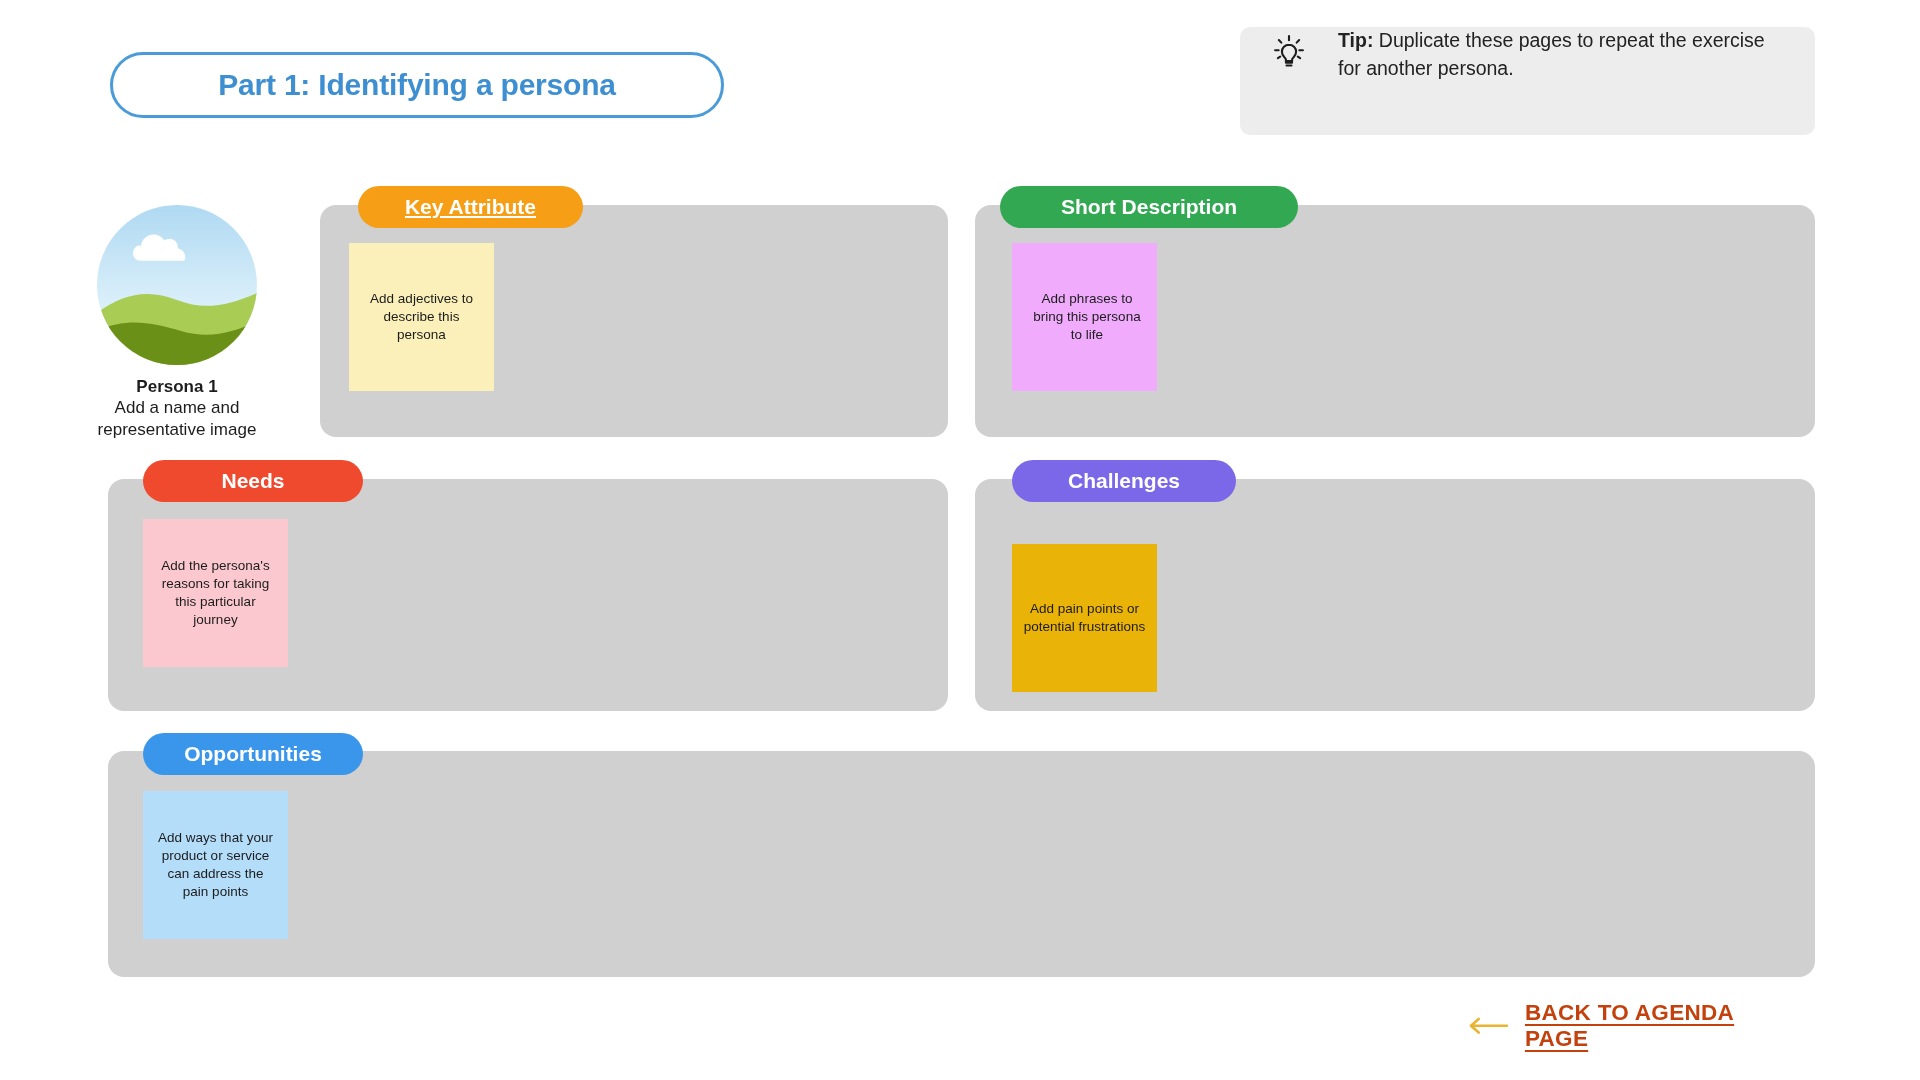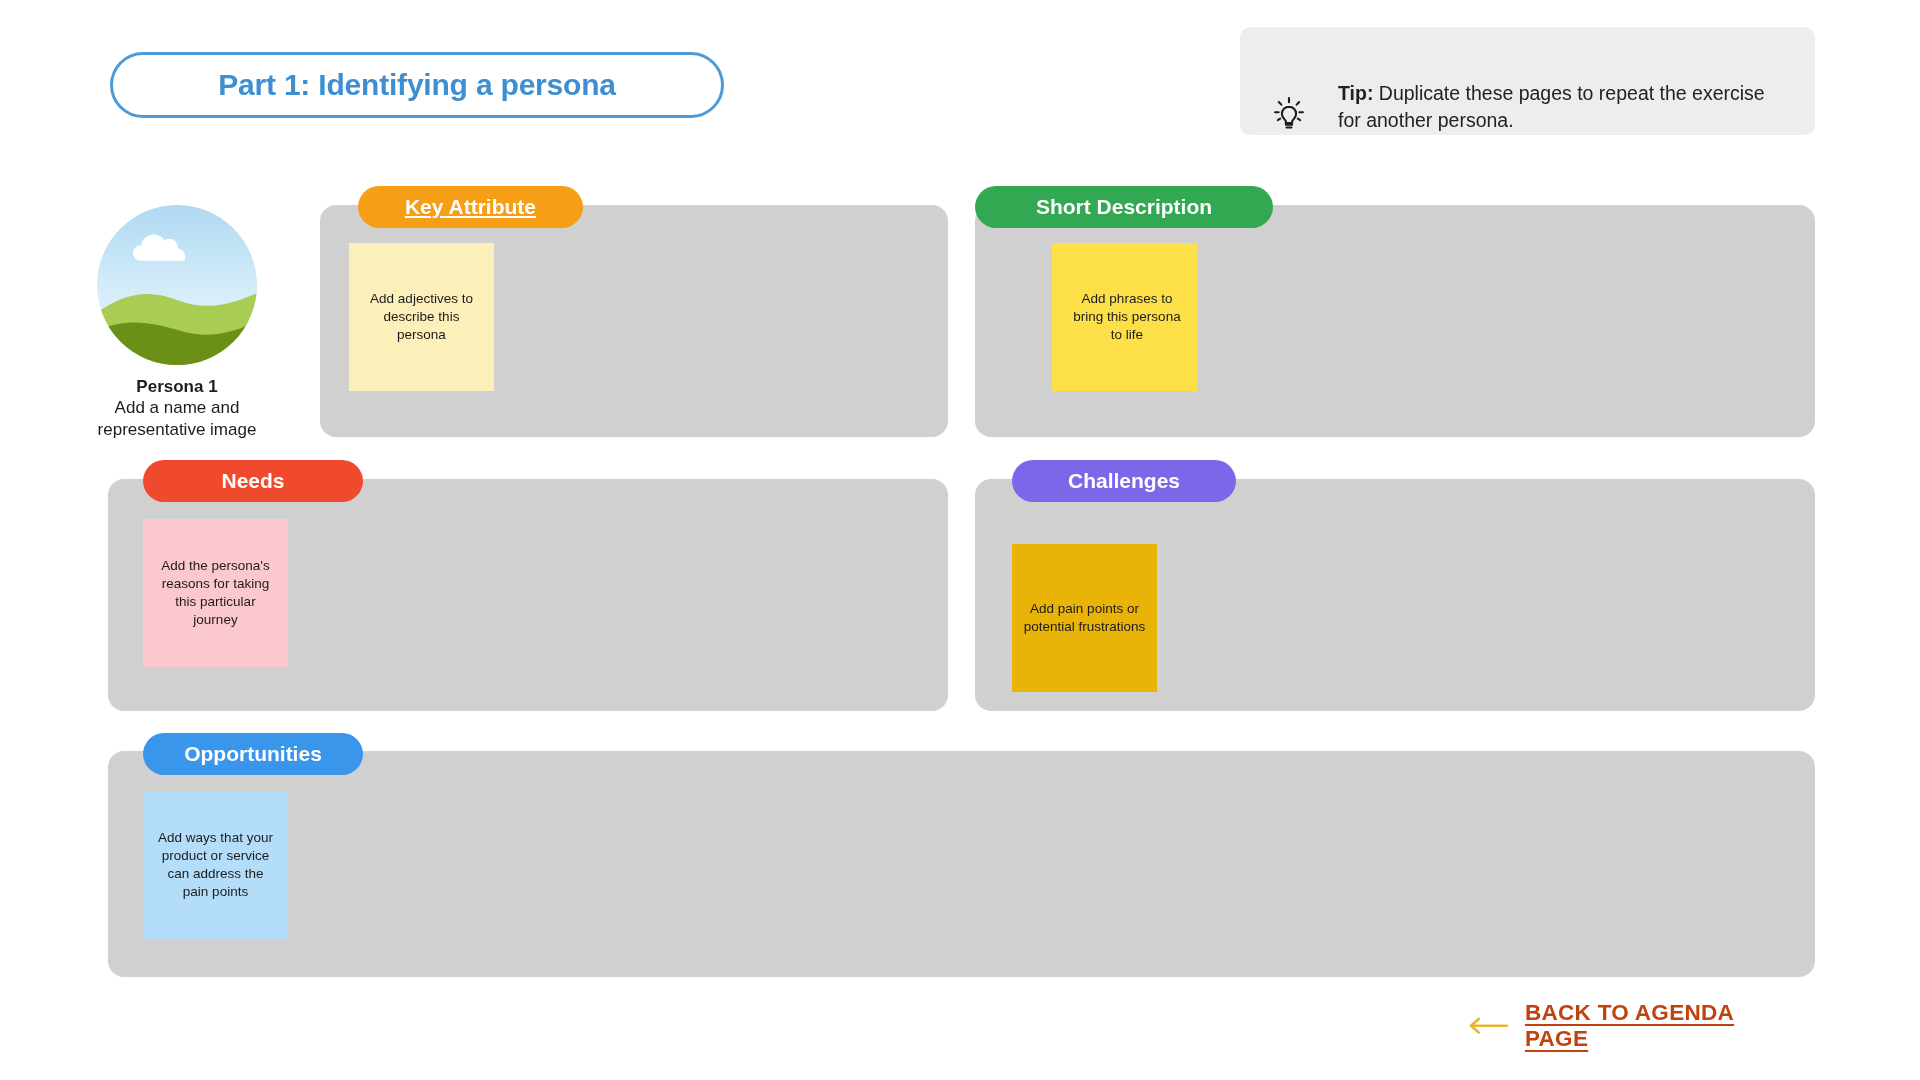--- a/index.html
+++ b/index.html
@@ -42,21 +42,21 @@
 
   .tip-box {
     position: absolute;
     left: 1240px;
     top: 27px;
     width: 575px;
     height: 108px;
     background: #EDEDED;
     border-radius: 10px;
     display: flex;
-    align-items: flex-end;
+    align-items: flex-start;
     padding: 0 26px;
     gap: 26px;
   }
   .bulb-icon { flex: 0 0 auto; width: 46px; height: 46px; }
   .tip-text {
     font-size: 19.5px;
     line-height: 1.42;
     color: #222222;
   }
   .tip-text b { font-weight: bold; }
@@ -122,22 +122,22 @@
     color: #1c1c1c;
   }
 
   
   #panel-key       { left: 320px;  top: 205px;  width: 628px;  height: 232px; }
   #pill-key        { left: 358px;  top: 186px;  width: 225px; background: #F59E16; text-decoration: underline; }
   #note-key        { left: 349px;  top: 243px;  width: 145px; height: 148px; background: #FBF0B9; }
 
   
   #panel-short     { left: 975px;  top: 205px;  width: 840px;  height: 232px; }
-  #pill-short      { left: 975px; top: 186px;  width: 298px; background: #32A852; }
-  #note-short      { left: 1052px; top: 243px;  width: 145px; height: 148px; background: #fde047; padding-left: 15px; }
+  #pill-short      { left: 1000px; top: 186px;  width: 298px; background: #32A852; }
+  #note-short      { left: 1012px; top: 243px;  width: 145px; height: 148px; background: #f0abfc; padding-left: 15px; }
 
   
   #panel-needs     { left: 108px;  top: 479px;  width: 840px;  height: 232px; }
   #pill-needs      { left: 143px;  top: 460px;  width: 220px; background: #EF4A2E; }
   #note-needs      { left: 143px;  top: 519px;  width: 145px; height: 148px; background: #FBC8CF; }
 
   
   #panel-chal      { left: 975px;  top: 479px;  width: 840px;  height: 232px; }
   #pill-chal       { left: 1012px; top: 460px;  width: 224px; background: #7B68E8; }
   #note-chal       { left: 1012px; top: 544px;  width: 145px; height: 148px; background: #eab308; }

